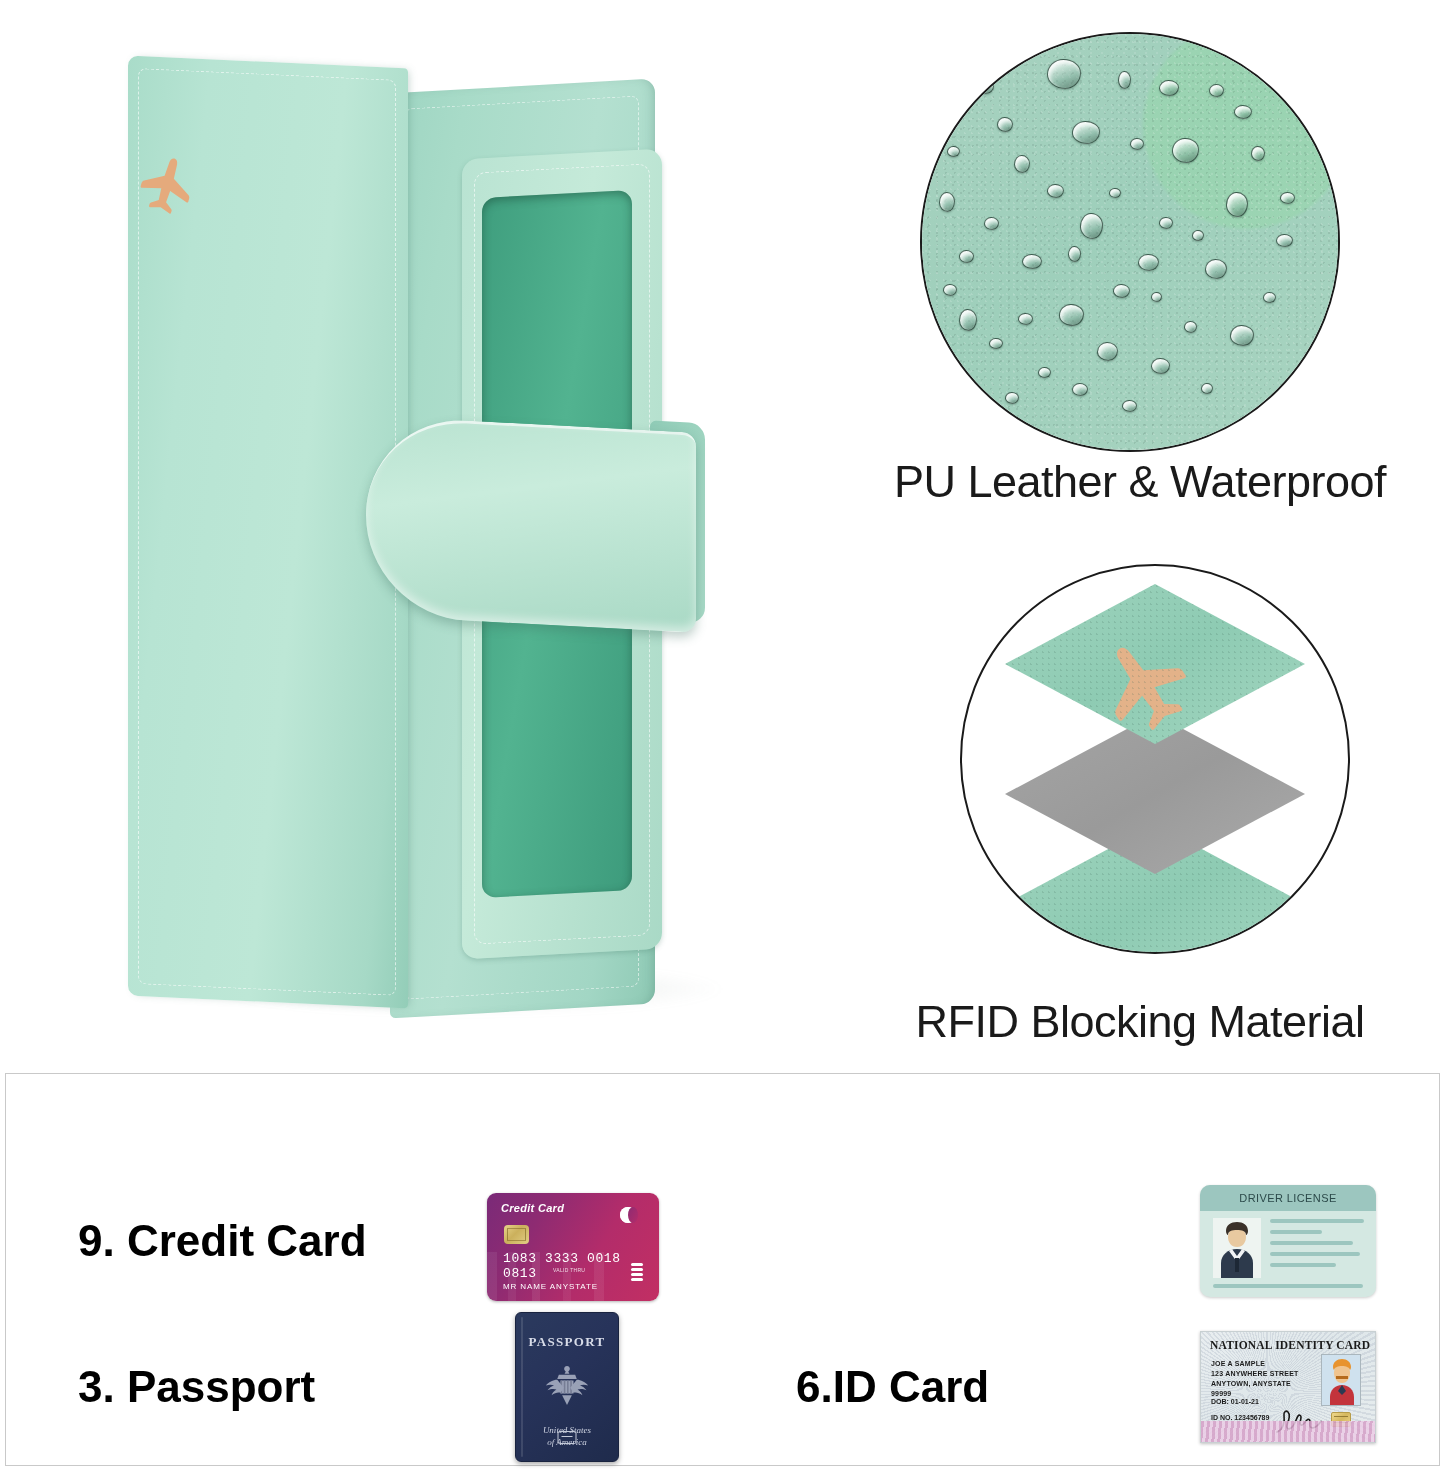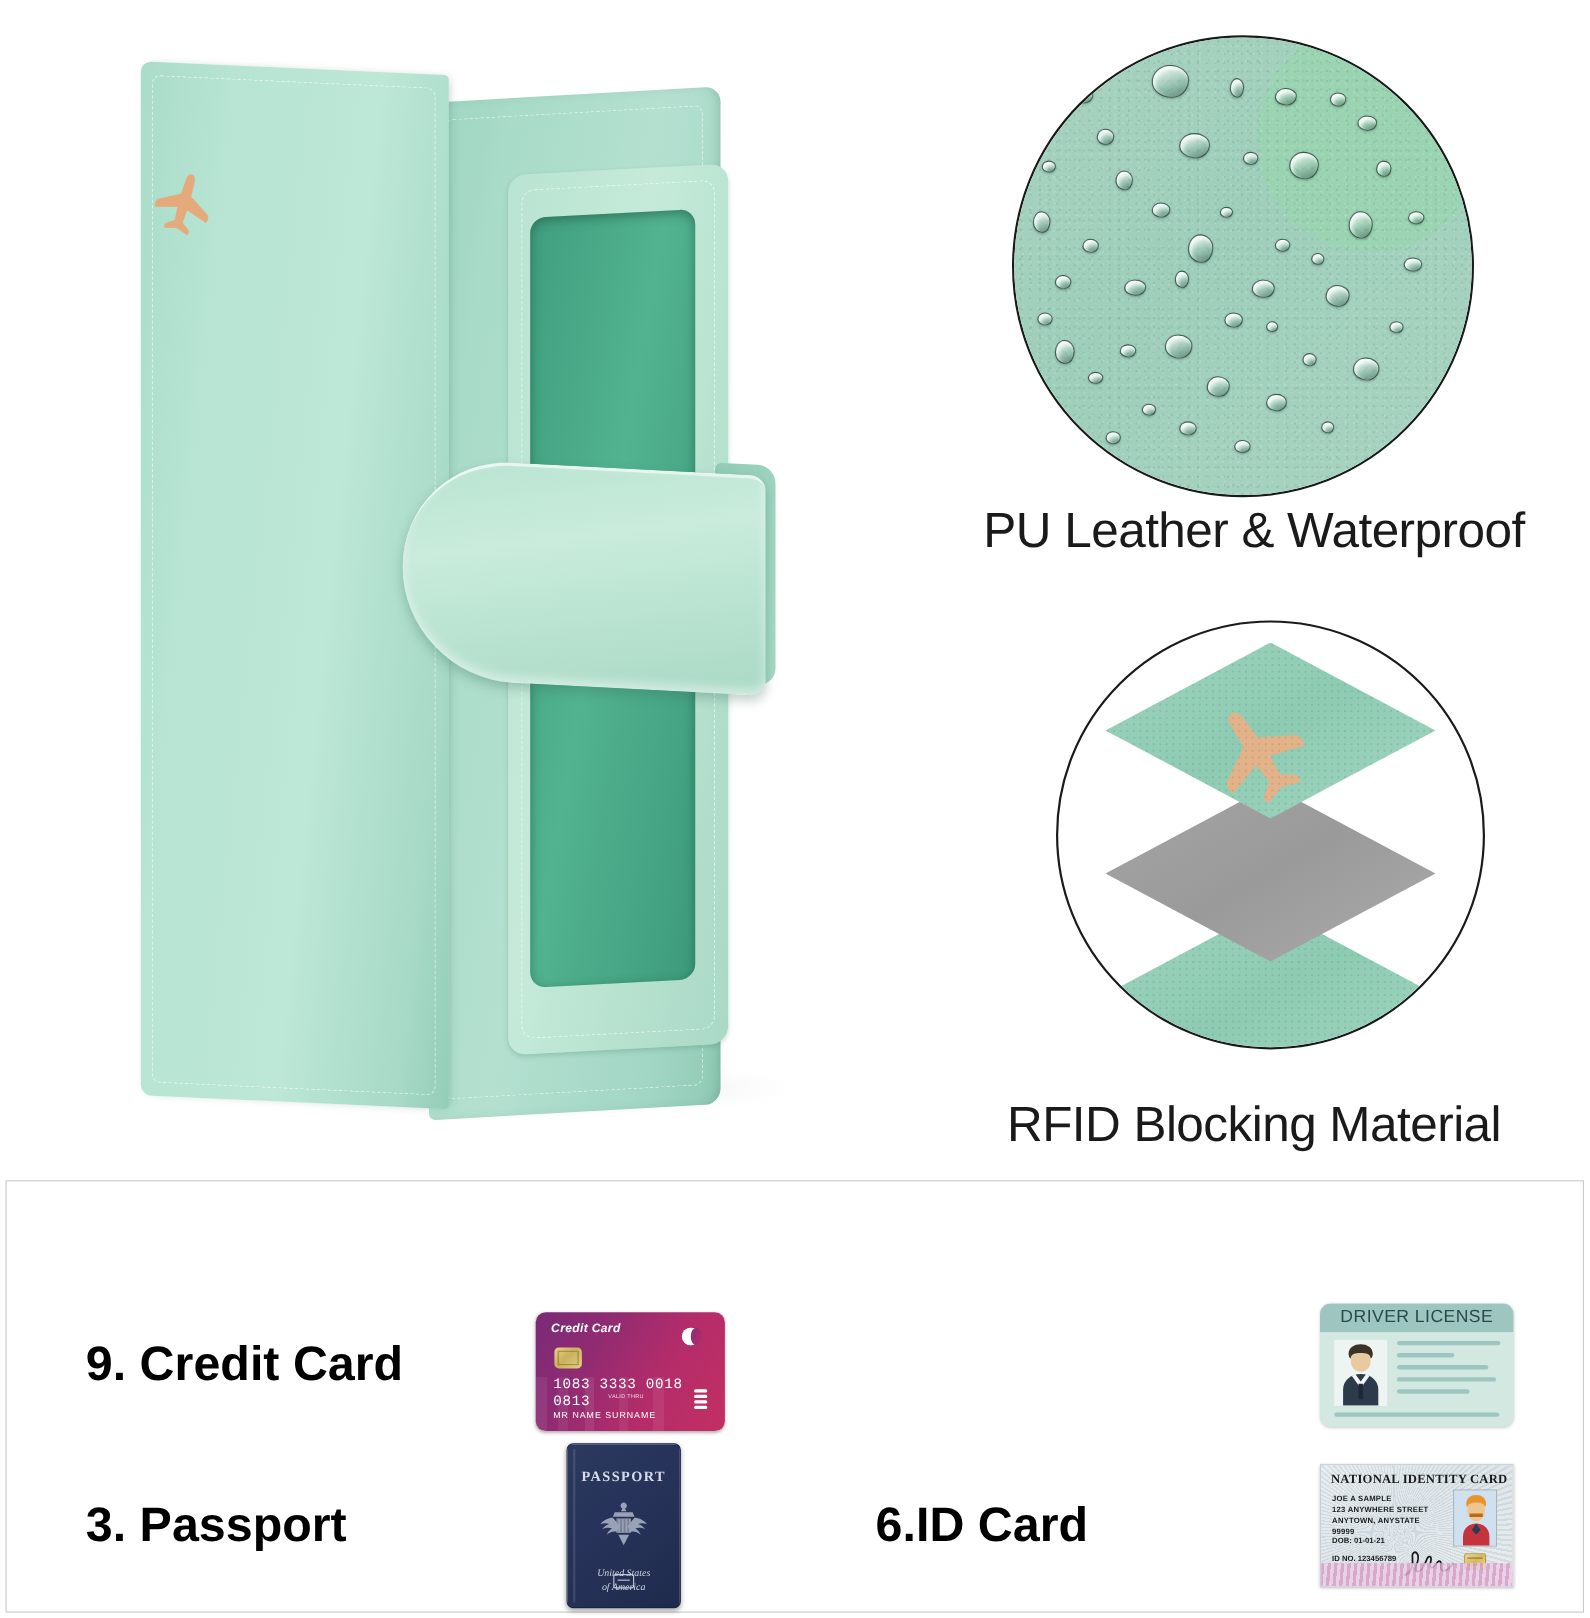--- a/index.html
+++ b/index.html
@@ -220,21 +220,21 @@
   .cc-wave s:nth-child(4){ top:15px; }
 
   
   .dl{
     width:176px; height:112px; border-radius:10px; position:relative; overflow:hidden;
     background:#d4e8e2; box-shadow:0 1px 3px rgba(0,0,0,.2);
   }
   .dl-head{
     position:absolute; left:0; top:0; width:100%; height:26px; background:#9cc6bf;
     display:flex; align-items:center; justify-content:center;
-    color:#2c4a4a; font-size:16px; letter-spacing:.4px;
+    color:#2c4a4a; font-size:11px; letter-spacing:.4px;
   }
   .dl-photo{
     position:absolute; left:13px; top:33px; width:48px; height:60px; background:#eef4f1; overflow:hidden;
   }
   .dl-lines{ position:absolute; left:70px; top:34px; right:12px; }
   .dl-lines span{ display:block; height:4px; background:#9cc6bf; border-radius:2px; margin-bottom:7px; }
   .dl-foot{ position:absolute; left:13px; right:13px; bottom:9px; height:4px; background:#9cc6bf; border-radius:2px; }
 
   
   .pp{
@@ -395,21 +395,21 @@
             <div class="cc-brand">
                 <i></i>
                 <i></i>
                 <b></b>
               </div>
             <div class="cc-chip"></div>
             <div class="cc-number">1083 3333 0018 0813</div>
             <div class="cc-exp">
               <span>VALID THRU</span>
             </div>
-            <div class="cc-name">MR  NAME  SURNAME</div>
+            <div class="cc-name">MR  NAME  ANYSTATE</div>
             <div class="cc-wave">
                 <s></s>
                 <s></s>
                 <s></s>
                 <s></s>
               </div>
           </div>
         </div>
       </div>
 

